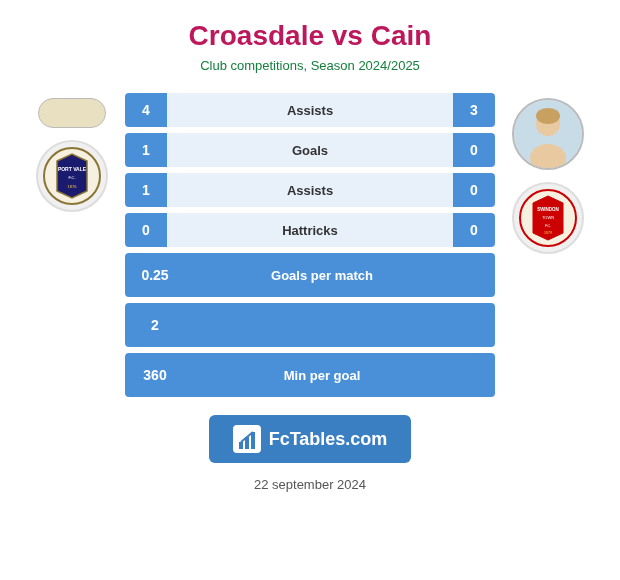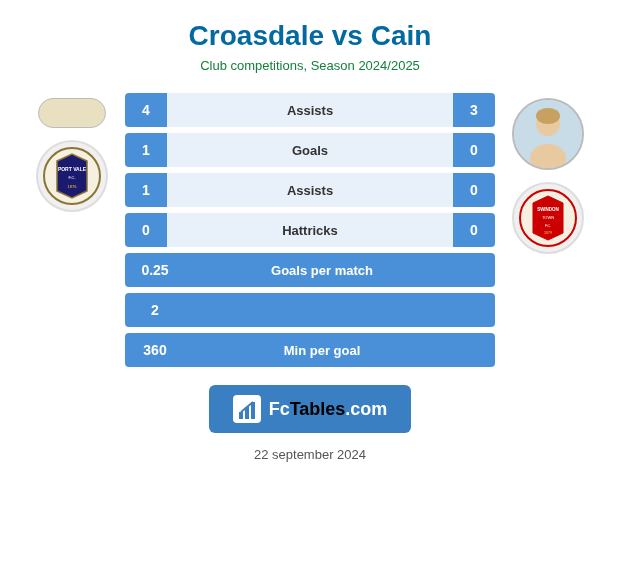--- a/index.html
+++ b/index.html
@@ -10,21 +10,21 @@
       font-family: Arial, sans-serif;
       display: flex;
       flex-direction: column;
       align-items: center;
       padding: 20px 10px 10px;
     }
 
     .title {
       font-size: 28px;
       font-weight: bold;
-      color: #0369a1;
+      color: #be185d;
       margin-bottom: 6px;
       text-align: center;
     }
 
     .subtitle {
       font-size: 13px;
       color: #15803d;
       margin-bottom: 20px;
       text-align: center;
     }
@@ -126,21 +126,21 @@
       display: flex;
       align-items: center;
       justify-content: center;
       flex-shrink: 0;
     }
 
     .stat-row-single {
       display: flex;
       flex-direction: row;
       align-items: center;
-      height: 34px;
+      height: 44px;
       background: #4a90d9;
       border-radius: 4px;
       overflow: hidden;
     }
 
     .stat-single-val {
       color: #fff;
       font-weight: bold;
       font-size: 14px;
       width: 60px;
@@ -306,17 +306,17 @@
 <div class="fctables-banner">
   <div class="fctables-icon">
     <svg width="20" height="22" viewBox="0 0 20 22" xmlns="http://www.w3.org/2000/svg">
       <rect x="2" y="14" width="4" height="7" fill="#3a7fc1"></rect>
       <rect x="8" y="9" width="4" height="12" fill="#3a7fc1"></rect>
       <rect x="14" y="4" width="4" height="17" fill="#3a7fc1"></rect>
       <polyline points="4,14 10,9 16,4" stroke="#3a7fc1" stroke-width="2" fill="none"></polyline>
     </svg>
   </div>
   <div class="fctables-text">
-    <span style="color:#fff">Fc</span><span style="color:#000000">Tables</span><span style="color:#fff">.com</span>
+    <span style="color:#fff">Fc</span><span style="color:#ffffff">Tables</span><span style="color:#fff">.com</span>
   </div>
 </div>
 
 <div class="date-text">22 september 2024</div>
 
 </body></html>

